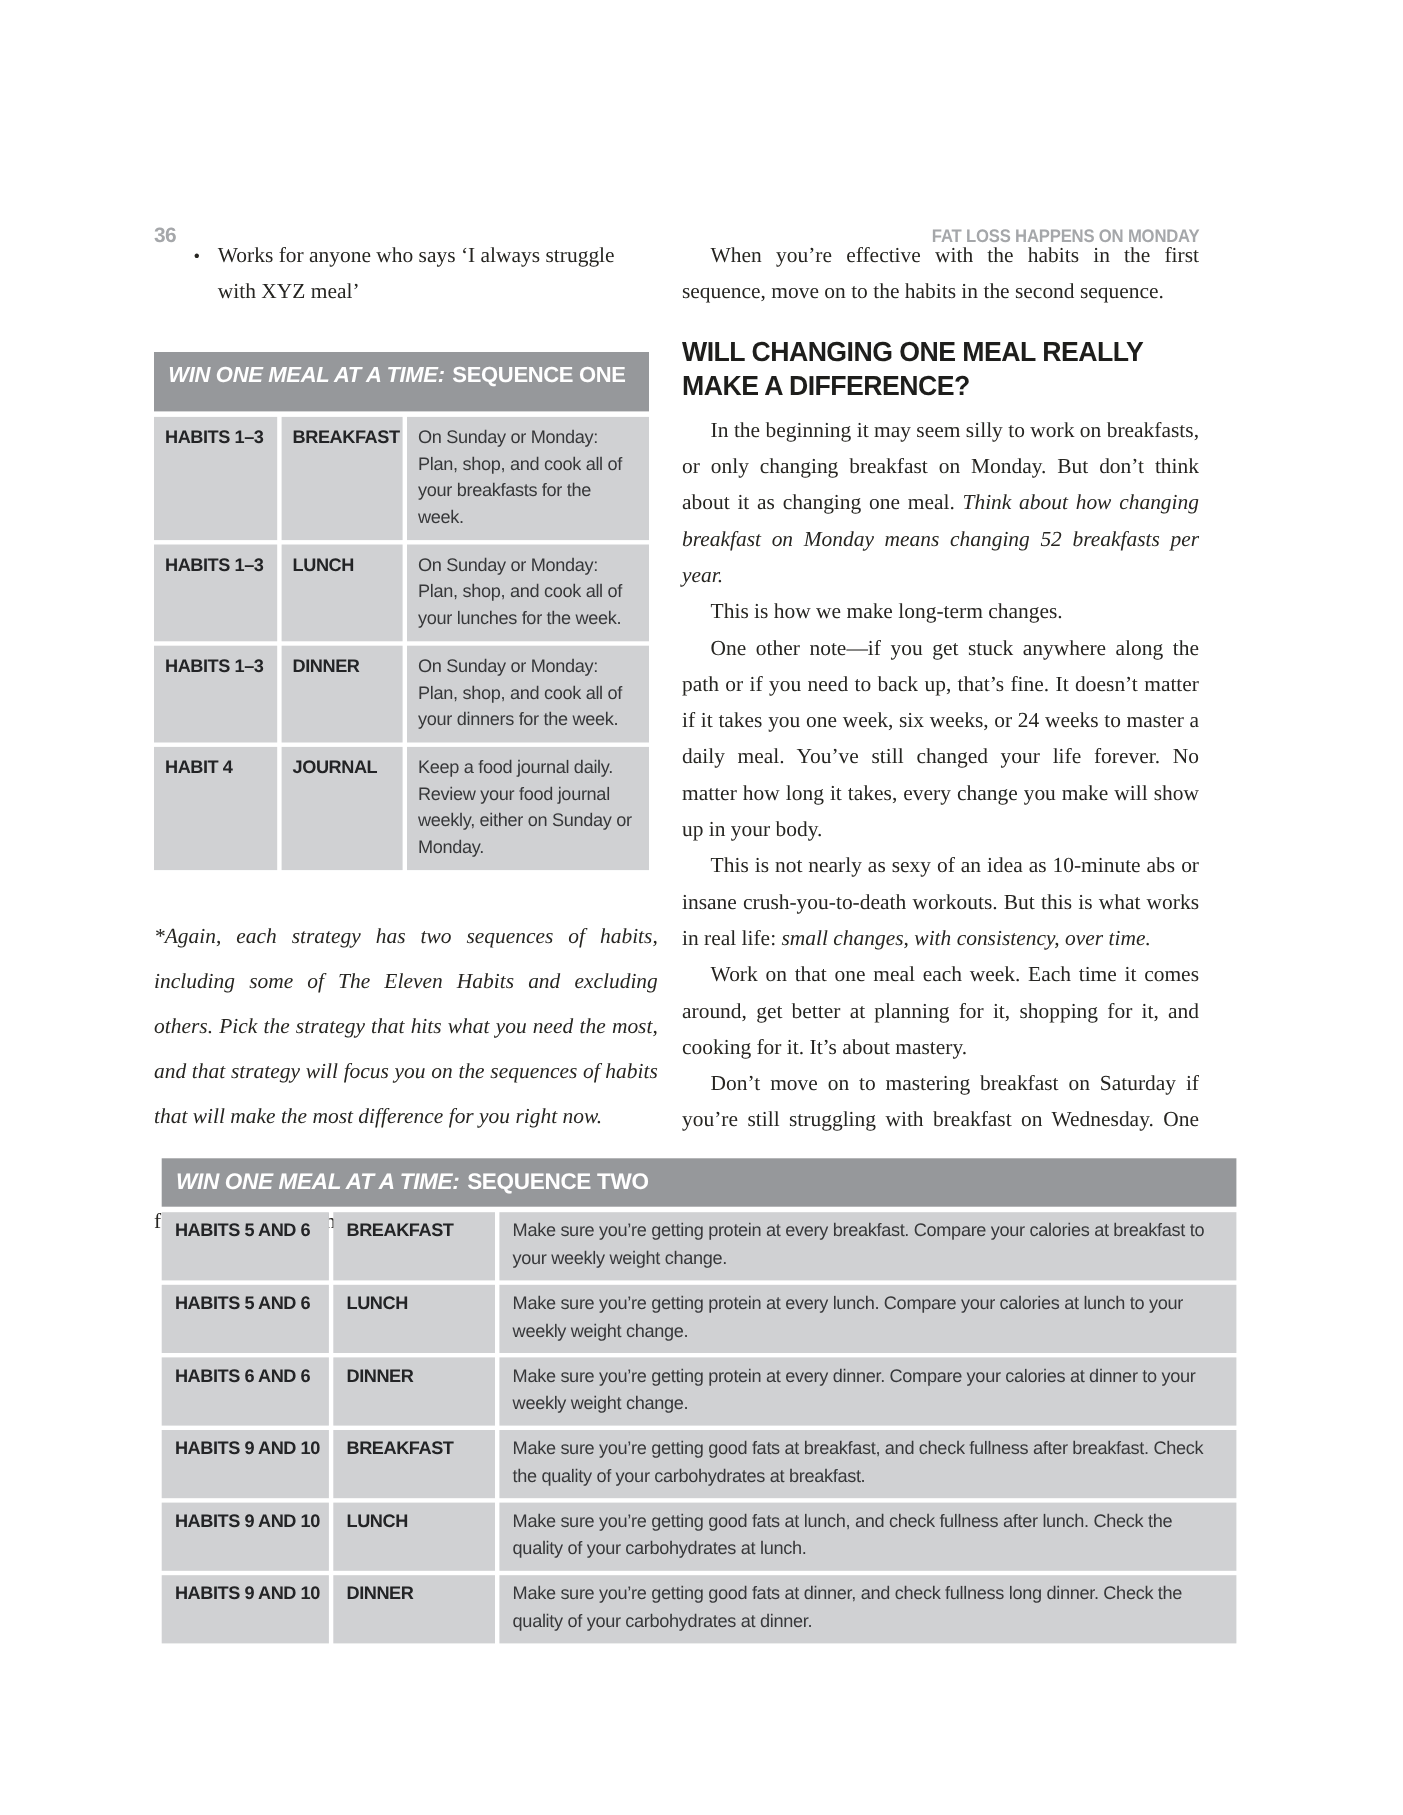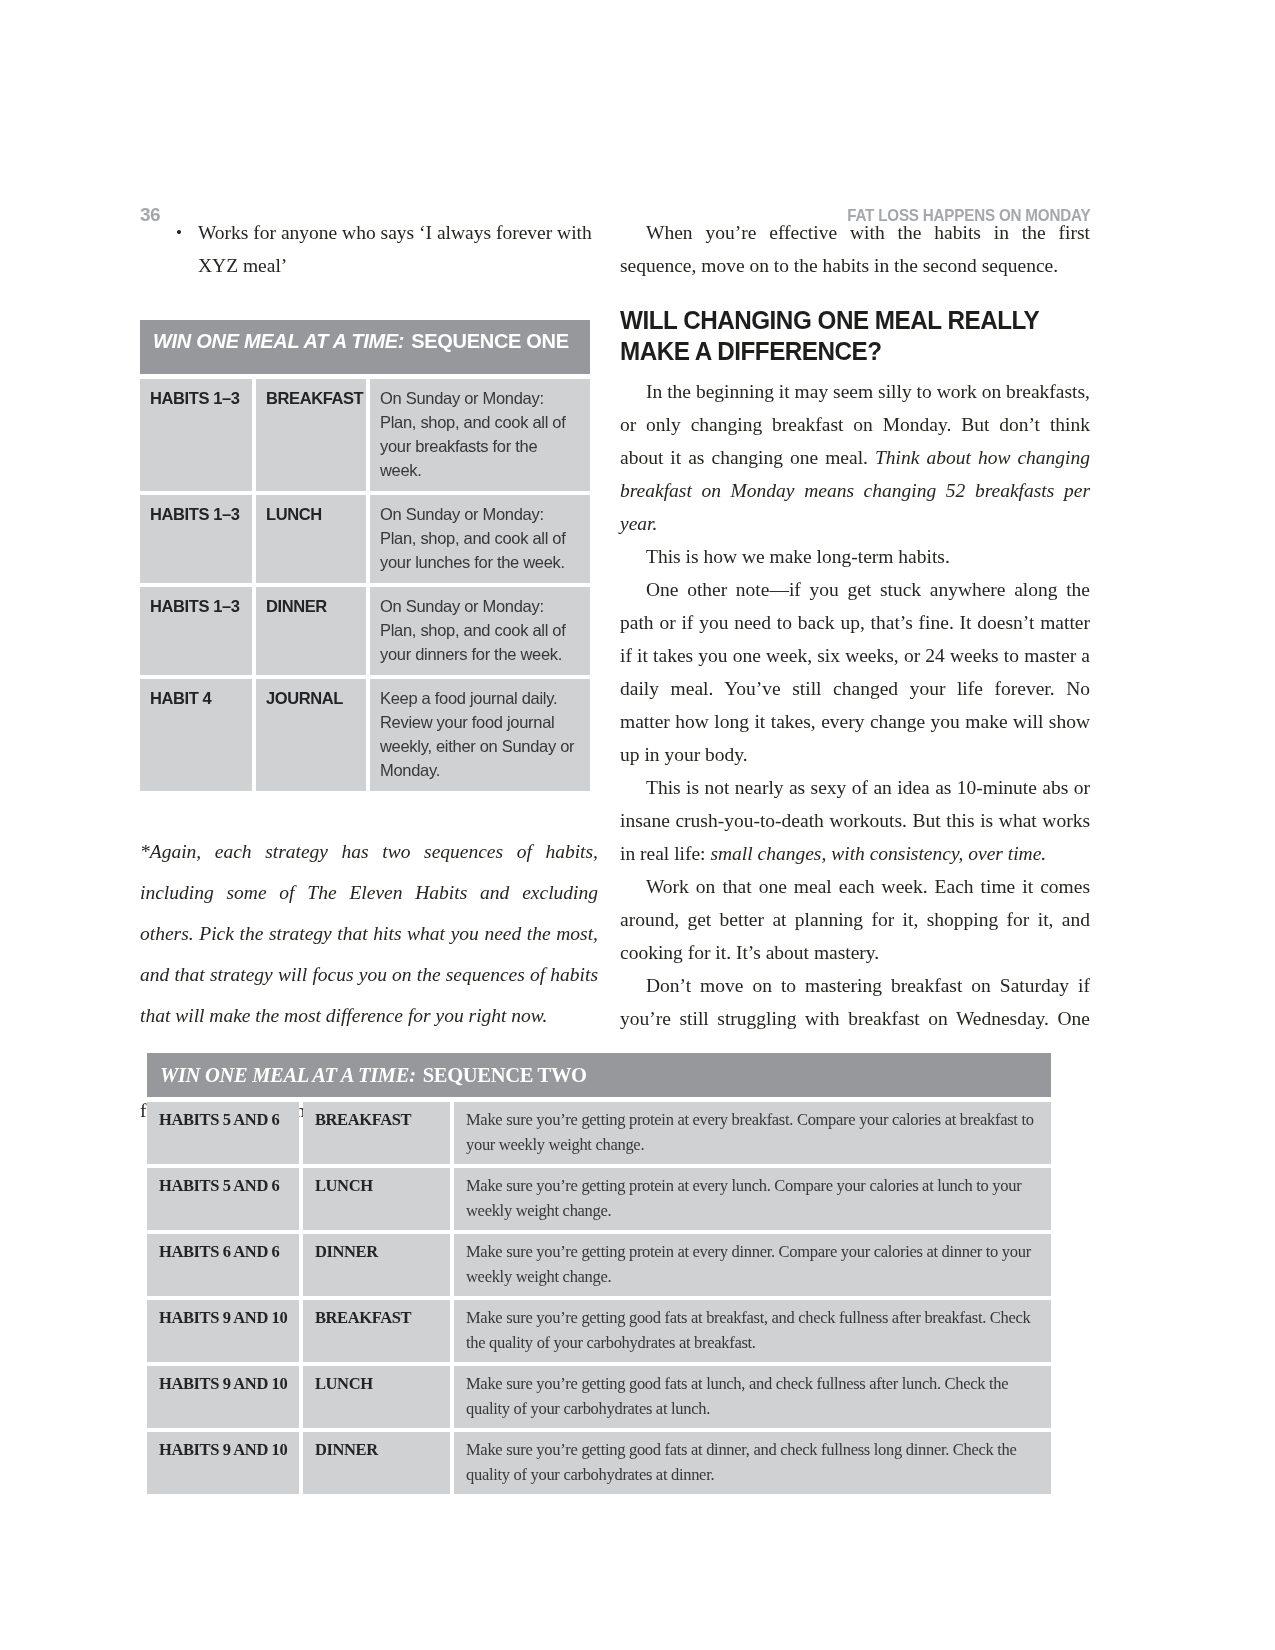--- a/index.html
+++ b/index.html
@@ -120,42 +120,41 @@
     transform: scaleX(0.97);
     transform-origin: left center;
   }
   .em { font-style: italic; }
   .strong { font-weight: normal; }
 
   
   .table-two {
     position: absolute;
     left: 147px; top: 1053px;
-    width: 904px;
-    font-family: Liberation Serif, serif;
+    width: 977px;
   }
   .table-two .table-title { height: 44px; line-height: 44px; font-size: 20.5px; }
   .table-two .tbl-grid { grid-template-columns: 152px 147px 1fr; }
   .table-two .cell { padding: 5px 12px 7px 12px; line-height: 25px; }
 </style>
 </head>
 <body>
 
 <div class="page">
 
   <div class="running-header">
     <span class="pageno">36</span>
     <span class="book-title">FAT LOSS HAPPENS ON MONDAY</span>
   </div>
 
   <div class="left-col">
 
     <div class="bullet-row">
       <span class="bullet-marker">•</span>
-      <span>Works for anyone who says ‘I always forever with XYZ meal’</span>
+      <span>Works for anyone who says ‘I always struggle with XYZ meal’</span>
     </div>
 
     <div class="seq-table table-one">
       <div class="table-title">
         <span class="t-italic">WIN ONE MEAL AT A TIME:</span><span>SEQUENCE ONE</span>
       </div>
       <div class="tbl-grid">
         <div class="cell label">HABITS 1–3</div>
         <div class="cell label">BREAKFAST</div>
         <div class="cell">On Sunday or Monday: Plan, shop, and cook all of your breakfasts for the week.</div>
@@ -179,21 +178,21 @@
     <p class="body-text indent rotate-para">Rotate through the four habits of the first sequence, focusing on one each week.</p>
   </div>
 
   <div class="right-col">
     <p class="body-text indent">When you’re effective with the habits in the first sequence, move on to the habits in the second sequence.</p>
 
     <h2 class="section-heading">WILL CHANGING ONE MEAL REALLY MAKE A DIFFERENCE?</h2>
 
     <p class="body-text indent"><span>In the beginning it may seem silly to work on breakfasts, or only changing breakfast on Monday. But don’t think about it as changing one meal. </span><span class="em">Think about how changing breakfast on Monday means changing 52 breakfasts per year.</span></p>
 
-    <p class="body-text indent">This is how we make long-term habits.</p>
+    <p class="body-text indent">This is how we make long-term changes.</p>
 
     <p class="body-text indent"><span class="strong">One other note</span><span>—if you get stuck anywhere along the path or if you need to back up, that’s fine. It doesn’t matter if it takes you one week, six weeks, or 24 weeks to master a daily meal. You’ve still changed your life forever. No matter how long it takes, every change you make will show up in your body.</span></p>
 
     <p class="body-text indent"><span>This is not nearly as sexy of an idea as 10-minute abs or insane crush-you-to-death workouts. But this is what works in real life: </span><span class="em">small changes, with consistency, over time.</span></p>
 
     <p class="body-text indent">Work on that one meal each week. Each time it comes around, get better at planning for it, shopping for it, and cooking for it. It’s about mastery.</p>
 
     <p class="body-text indent continues">Don’t move on to mastering breakfast on Saturday if you’re still struggling with breakfast on Wednesday. One</p>
   </div>
 

